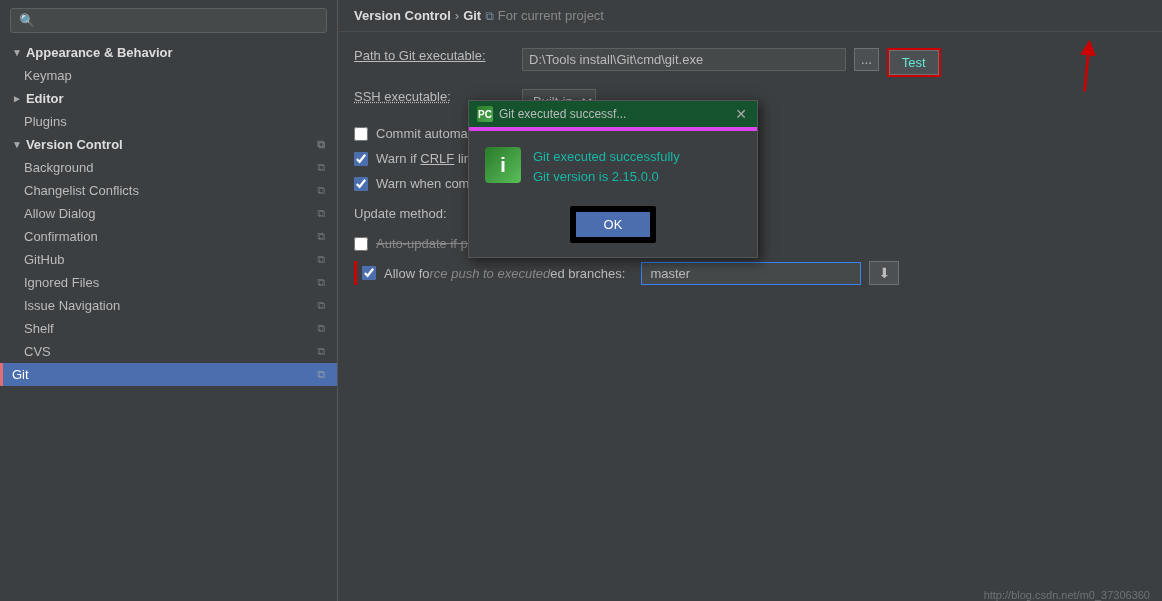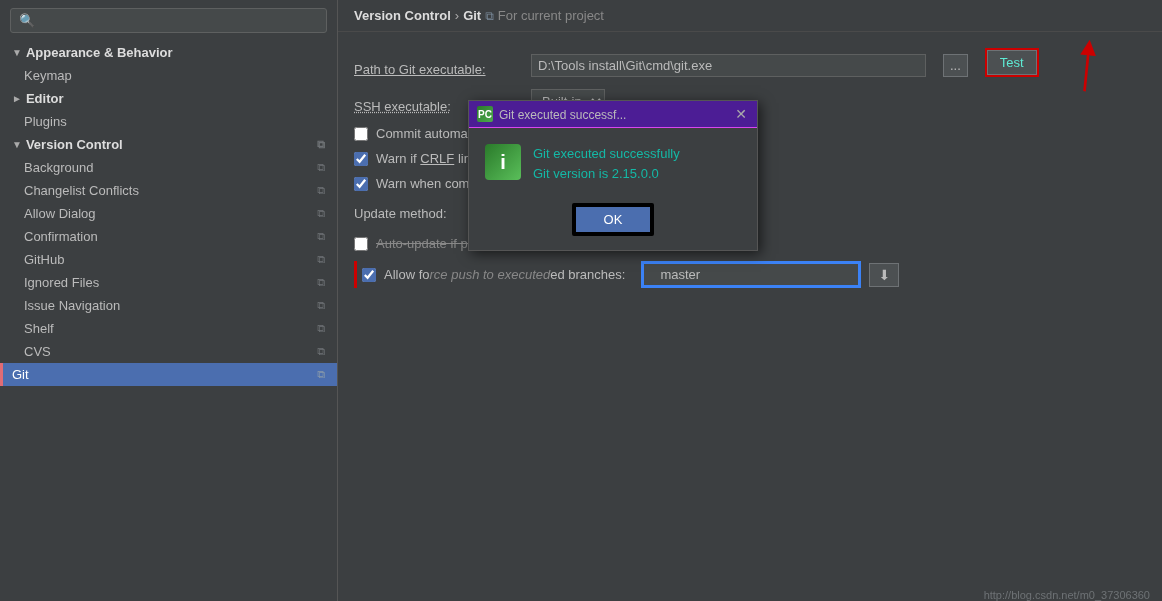--- a/index.html
+++ b/index.html
@@ -103,39 +103,39 @@
     }
 
     .content-body {
       padding: 16px;
       flex: 1;
       overflow-y: auto;
     }
 
     .form-row {
       display: flex;
-      align-items: flex-end;
+      align-items: flex-start;
       margin-bottom: 12px;
-      gap: 17px;
+      gap: 8px;
     }
     .form-label {
       color: #bbbbbb;
       font-size: 13px;
       white-space: nowrap;
       min-width: 160px;
     }
     .form-label.underline { text-decoration: underline; }
 
     .path-input {
       background: #45494a;
       border: 1px solid #5e6060;
       color: #bbbbbb;
       padding: 3px 6px;
       font-size: 13px;
-      width: 395px;
+      width: 324px;
       outline: none;
     }
 
     .btn {
       background: #4c5052;
       border: 1px solid #6e7275;
       color: #5eead4;
       padding: 4px 12px;
       font-size: 13px;
       cursor: pointer;
@@ -202,23 +202,23 @@
     .strikethrough { text-decoration: line-through; color: #888888; }
 
     .branches-row {
       display: flex;
       align-items: center;
       gap: 8px;
       margin-top: 4px;
     }
     .branch-input {
       background: #45494a;
-      border: 3px solid #3b82f6;
-      color: #bbbbbb;
-      padding: 3px 16px;
+      border: 1px solid #3b82f6;
+      color: #bbbbbb;
+      padding: 3px 8px;
       font-size: 13px;
       width: 220px;
       outline: none;
     }
     .branch-btn {
       background: #4c5052;
       border: 1px solid #6e7275;
       color: #bbbbbb;
       padding: 3px 8px;
       font-size: 14px;
@@ -248,26 +248,26 @@
       position: absolute;
       top: 100px;
       left: 130px;
       width: 290px;
       background: #3c3f41;
       border: 1px solid #555;
       box-shadow: 3px 3px 12px rgba(0,0,0,0.6);
       pointer-events: all;
     }
     .dialog-titlebar {
-      background: #4c1d95;
-      display: flex;
-      align-items: flex-end;
+      background: #14532d;
+      display: flex;
+      align-items: center;
       padding: 5px 8px;
       gap: 6px;
-      border-bottom: 1px solid #d946ef;
+      border-bottom: 4px solid #d946ef;
     }
     .dialog-title-icon {
       width: 16px;
       height: 16px;
       background: linear-gradient(135deg, #2a7a2a, #4eaa4e);
       border-radius: 2px;
       display: flex;
       align-items: center;
       justify-content: center;
       font-size: 10px;
@@ -312,21 +312,21 @@
       line-height: 1.5;
     }
 
     .dialog-footer {
       padding: 8px 16px 14px;
       display: flex;
       justify-content: center;
     }
     .ok-btn {
       background: #4b6eaf;
-      border: 4px solid #000000;
+      border: 6px solid #000000;
       color: #ffffff;
       padding: 5px 28px;
       font-size: 13px;
       cursor: pointer;
       border-radius: 2px;
     }
 
     
     .test-btn-area {
       border: 2px solid #cc0000;

